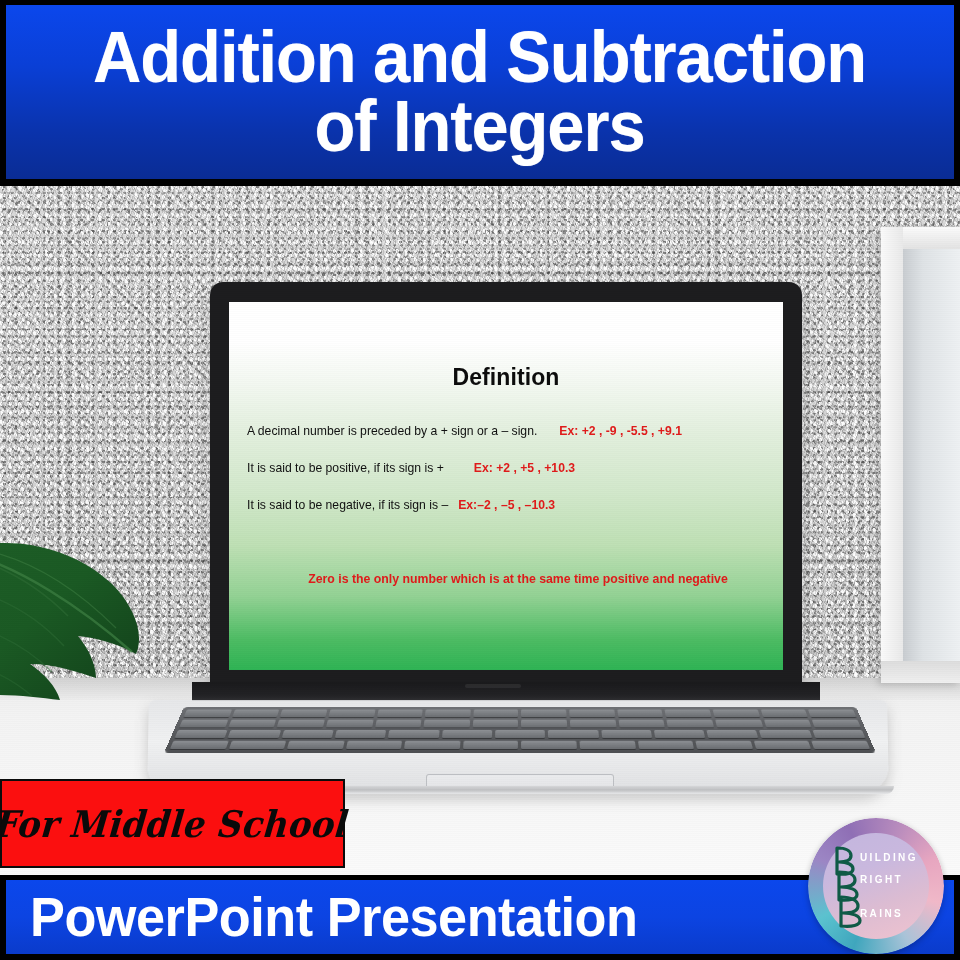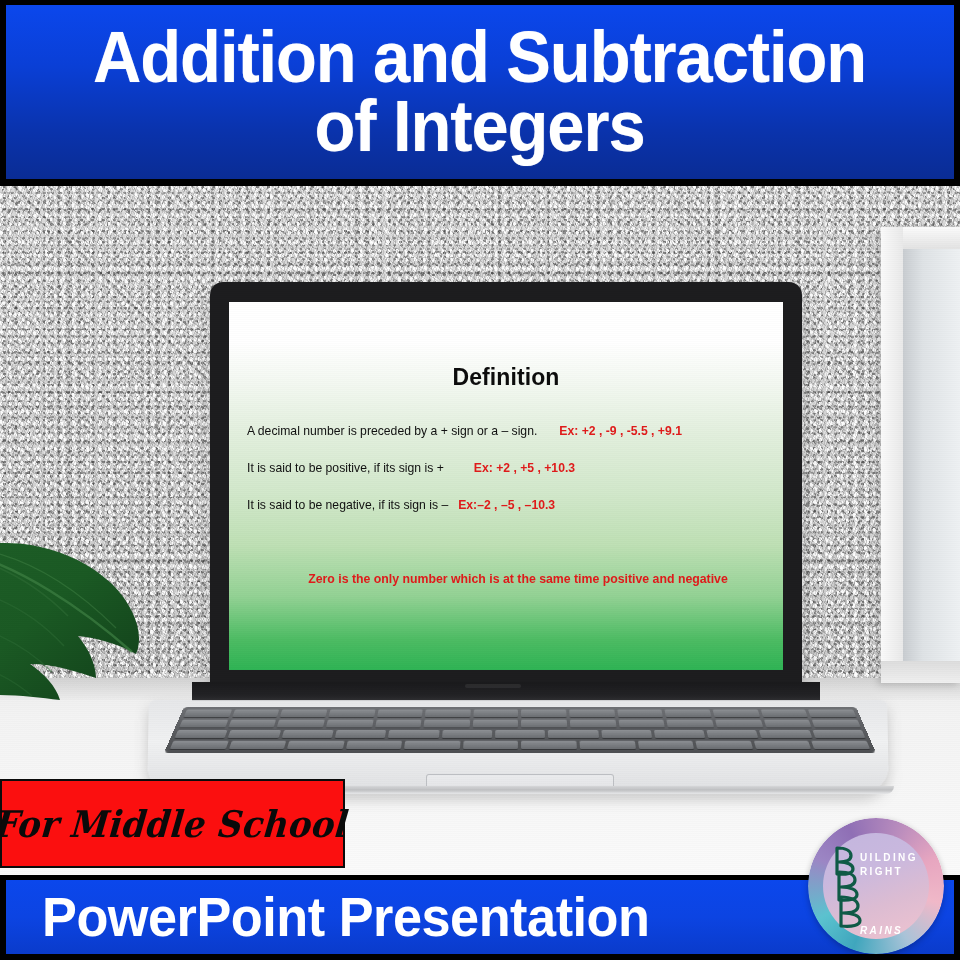--- a/index.html
+++ b/index.html
@@ -352,21 +352,21 @@
     background: #000000;
     box-sizing: border-box;
     padding: 5px 6px 6px 6px;
   }
   .bottom-banner-inner {
     width: 100%;
     height: 100%;
     background: linear-gradient(180deg, #0b47ec 0%, #0c44e2 50%, #0a3bcb 100%);
     display: flex;
     align-items: center;
-    padding-left: 36px;
+    padding-left: 24px;
     box-sizing: border-box;
   }
   .bottom-title {
     color: #ffffff;
     font-family: "Liberation Sans Narrow", "Liberation Sans", sans-serif;
     font-weight: bold;
     font-size: 55px;
     letter-spacing: -0.5px;
     transform: scaleX(0.95);
     transform-origin: left center;
@@ -417,22 +417,22 @@
   .logo-word {
     position: absolute;
     font-family: "Liberation Sans", sans-serif;
     font-weight: bold;
     font-size: 10px;
     color: #ffffff;
     letter-spacing: 2.4px;
     white-space: nowrap;
   }
   .lw1 { left: 52px; top: 34px; }
-  .lw2 { left: 52px; top: 48px; }
-  .lw3 { left: 52px; top: 107px; font-style: italic; }
+  .lw2 { left: 52px; top: 56px; }
+  .lw3 { left: 52px; top: 90px; }
   .logo-mono {
     position: absolute;
     left: 22px;
     top: 26px;
     width: 44px;
     height: 88px;
   }
 
   .noise {
     position: absolute;

